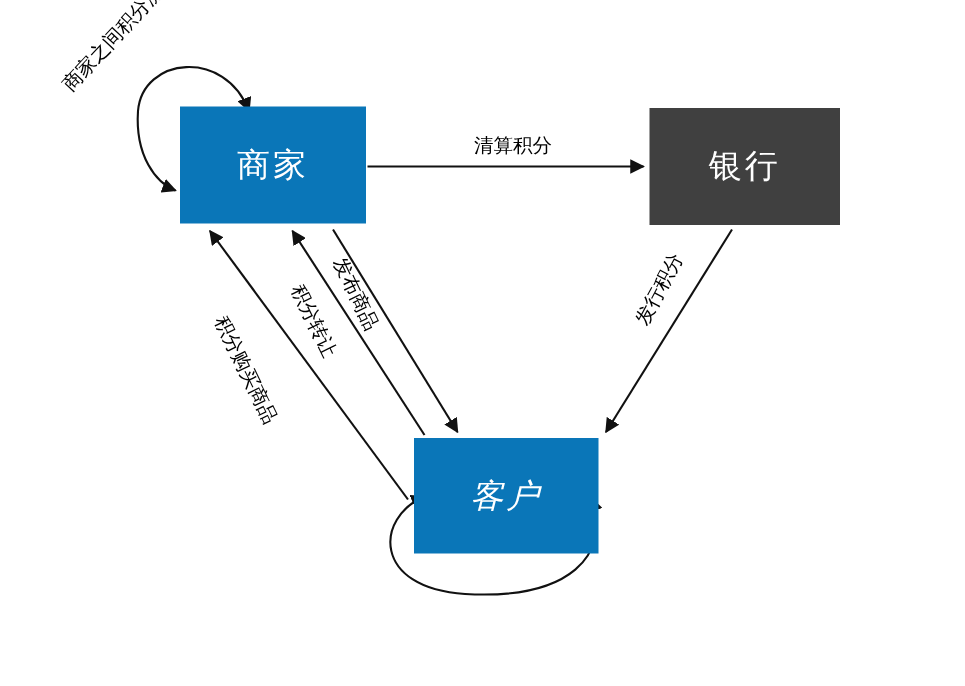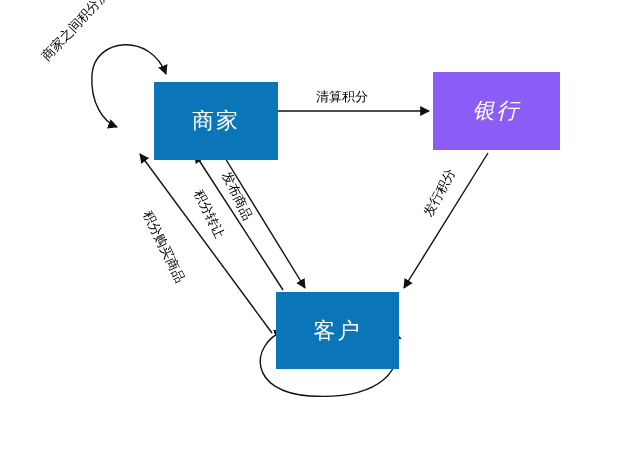--- a/index.html
+++ b/index.html
@@ -33,24 +33,23 @@
     color: #ffffff;
     font-family: "Liberation Serif", "DejaVu Serif", serif;
     font-size: 22px;
     letter-spacing: 2px;
     line-height: 1;
     box-sizing: border-box;
     user-select: none;
   }
   #node-merchant {
     left: 120px;
-    top: 82px;
+    top: 71px;
     width: 124px;
     height: 78px;
-    margin-left: 34px;
   }
   #node-bank {
     left: 433px;
     top: 72px;
     width: 127px;
     height: 78px;
   }
   #node-customer {
     left: 276px;
     top: 292px;
@@ -133,25 +132,25 @@
 
     <line x1="488" y1="153" x2="404" y2="288" stroke="#111111" stroke-width="1.4" marker-end="url(#arrow-head)"></line>
 
     <path d="M 283 331 C 250 345 248 392 310 396 C 380 400 408 370 394 332" fill="none" stroke="#111111" stroke-width="1.4" marker-start="url(#arrow-head-start)" marker-end="url(#arrow-head)"></path>
   </svg>
 
   <div class="node-box" id="node-merchant" style="background:#0a76b8;">
     <span>商家</span>
   </div>
 
-  <div class="node-box" id="node-bank" style="background:#8b5cf6;font-style:italic;">
+  <div class="node-box" id="node-bank" style="background:#404040;">
     <span>银行</span>
   </div>
 
-  <div class="node-box" id="node-customer" style="background:#0a76b8;">
+  <div class="node-box" id="node-customer" style="background:#0a76b8;font-style:italic;">
     <span>客户</span>
   </div>
 
   <div class="edge-label" id="label-merchant-loop">商家之间积分流转</div>
 
   <div class="edge-label" id="label-clearing">清算积分</div>
 
   <div class="edge-label" id="label-publish-goods">发布商品</div>
 
   <div class="edge-label" id="label-points-transfer">积分转让</div>

